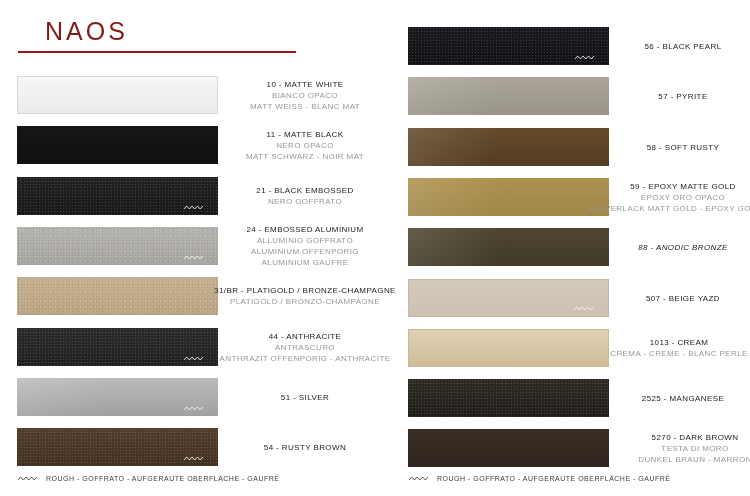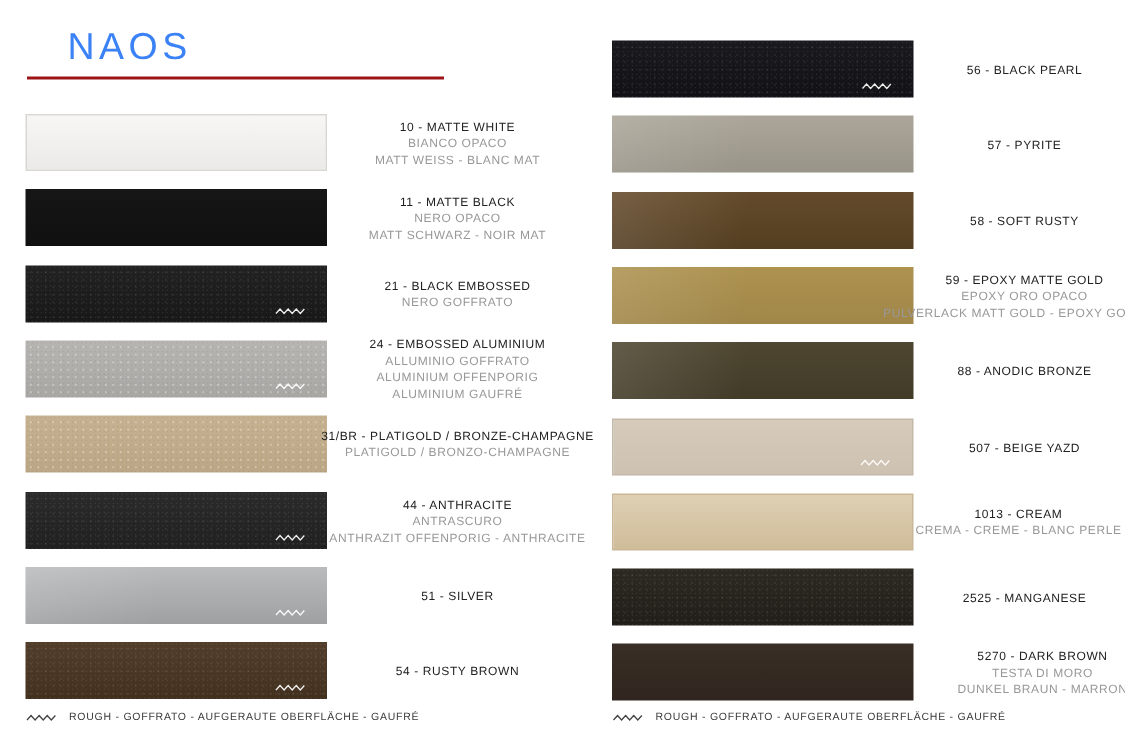--- a/index.html
+++ b/index.html
@@ -12,21 +12,21 @@
     font-family: "Liberation Sans", sans-serif;
   }
 
   
   #brand {
     position: absolute;
     left: 45px;
     top: 17px;
     font-size: 25px;
     letter-spacing: 3px;
-    color: #3b82f6;
+    color: #7f1d1d;
     font-weight: 400;
   }
   #brand-rule {
     position: absolute;
     left: 18px;
     top: 51px;
     width: 278px;
     height: 2px;
     background: #9d1418;
   }
@@ -218,21 +218,21 @@
       <div class="row" style="top: 178px; left: 0px;">
         <div class="swatch" style="left: 408px; background: linear-gradient(100deg, rgba(255, 255, 255, 0.12), rgba(255, 255, 255, 0) 45%), linear-gradient(rgb(173, 146, 80), rgb(160, 134, 72));"></div>
         <div class="label" style="left: 616px; width: 134px;">
           <div class="l0">59 - EPOXY MATTE GOLD</div>
           <div class="ln">EPOXY ORO OPACO</div>
           <div class="ln">PULVERLACK MATT GOLD - EPOXY GOLD MA</div>
         </div>
       </div>
       <div class="row" style="top: 228px; left: 0px;">
         <div class="swatch" style="left: 408px; background: linear-gradient(100deg, rgba(255, 255, 255, 0.12), rgba(255, 255, 255, 0) 45%), linear-gradient(rgb(78, 70, 48), rgb(66, 59, 40));"></div>
-        <div class="label" style="left: 616px; width: 134px;">
+        <div class="label" style="left: 616px; width: 134px; font-style: italic;">
           <div class="l0">88 - ANODIC BRONZE</div>
         </div>
       </div>
       <div class="row" style="top: 279px; left: 0px;">
         <div class="swatch" style="left: 408px; background: linear-gradient(rgb(214, 202, 187), rgb(205, 193, 177)); border: 1px solid rgb(196, 184, 168);">
           <svg class="rough-mark" viewBox="0 0 22 7">
            <path d="M1 5 L3.7 2 L6.4 5 L9.1 2 L11.8 5 L14.5 2 L17.2 5 L19.9 2" fill="none" stroke="#ffffff" stroke-width="0.9"></path>
           </svg>
         </div>
         <div class="label" style="left: 616px; width: 134px;">

